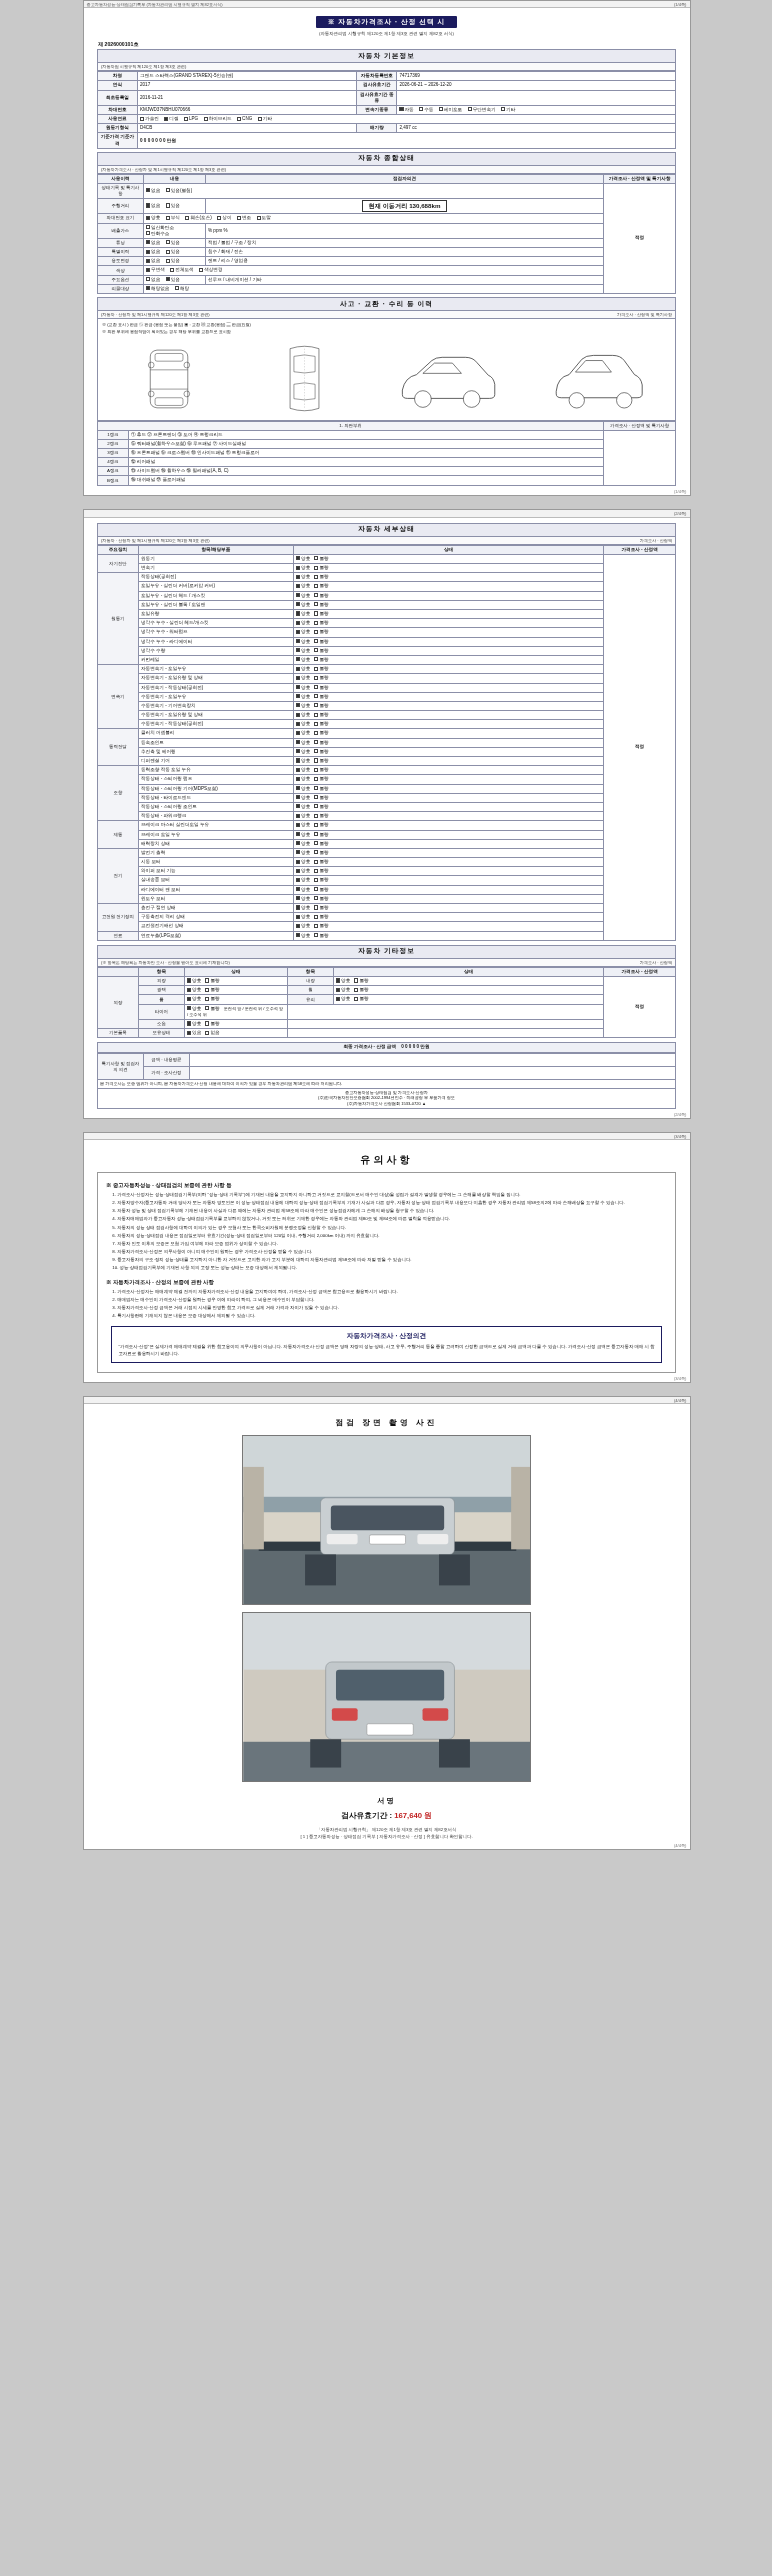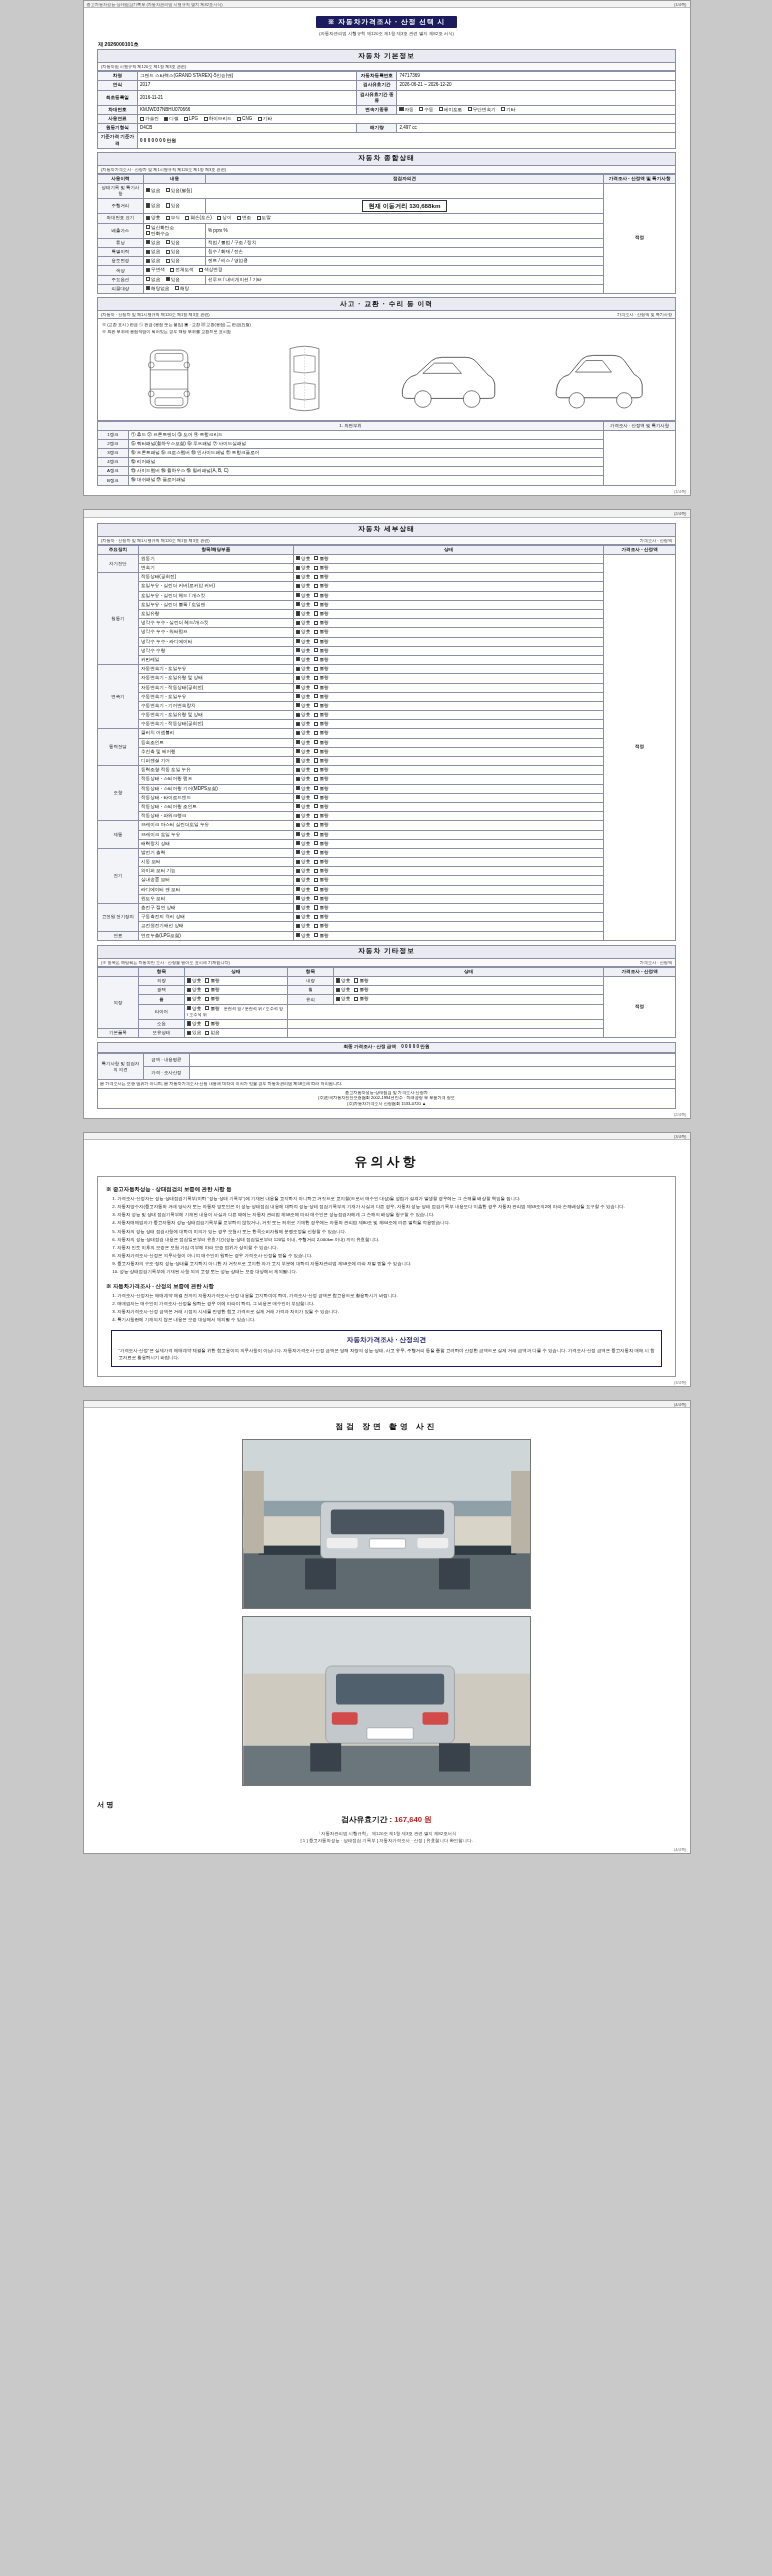--- a/index.html
+++ b/index.html
@@ -92,33 +92,33 @@
   }
 
   
   .diagram-wrap { border:0.5px solid #8b8fa8; border-top:none; padding:3.1px 4.1px; }
   .diagram-note { font-size:4.1px; margin-bottom:2.1px; }
   .cars { display:flex; justify-content:space-around; align-items:center; padding:3.1px 0 0 0; }
   .carsvg { width:103px; height:77px; }
   .carsvg.wide { width:118px; }
 
   
-  .notice-title { text-align:center; font-weight:bold; font-size:13px; letter-spacing:3.1px; margin:7.2px 0 5.2px 0; }
+  .notice-title { text-align:center; font-weight:bold; font-size:10px; letter-spacing:3.1px; margin:7.2px 0 5.2px 0; }
   .notice-box { border:0.5px solid #999; padding:6.2px 8.2px; }
   .notice-h { font-weight:bold; font-size:5.4px; margin:3.1px 0 2.1px 0; }
   .notice-p { font-size:4.4px; line-height:1.6; margin:1px 0 1px 0; text-align:justify; }
   .notice-p.ind { padding-left:6.2px; }
   .highlight-box { border:1px solid #1b1b5e; margin:7.2px 5.2px 2.1px 5.2px; padding:4.1px 6.2px; }
   .highlight-title { text-align:center; font-weight:bold; font-size:6.7px; color:#1b1b5e; margin-bottom:2.6px; }
 
   
   .photo-title { text-align:center; font-weight:bold; font-size:7.7px; letter-spacing:3.1px; margin:8.2px 0 7.2px 0; }
   .photo-area { display:flex; flex-direction:column; align-items:center; gap:7.2px; }
   .photo { width:289px; height:170px; border:0.5px solid #777; position:relative; overflow:hidden; }
-  .sign-title { text-align:left; font-weight:bold; font-size:7.2px; letter-spacing:2.1px; margin:13.4px 0 5.2px 0; }
+  .sign-title { text-align:center; font-weight:bold; font-size:7.2px; letter-spacing:2.1px; margin:13.4px 0 5.2px 0; }
   .fee-line { text-align:center; font-size:7.7px; font-weight:bold; margin:3.1px 0 5.2px 0; }
   .fee-line .amt { color:#c02020; }
   .foot-note { text-align:center; font-size:4.4px; color:#333; line-height:1.6; }
 </style>
 </head>
 <body>
 
 <div class="page">
   <div class="page-top-strip">
     <span>중고자동차성능·상태점검기록부 (자동차관리법 시행규칙 별지 제82호서식)</span>

